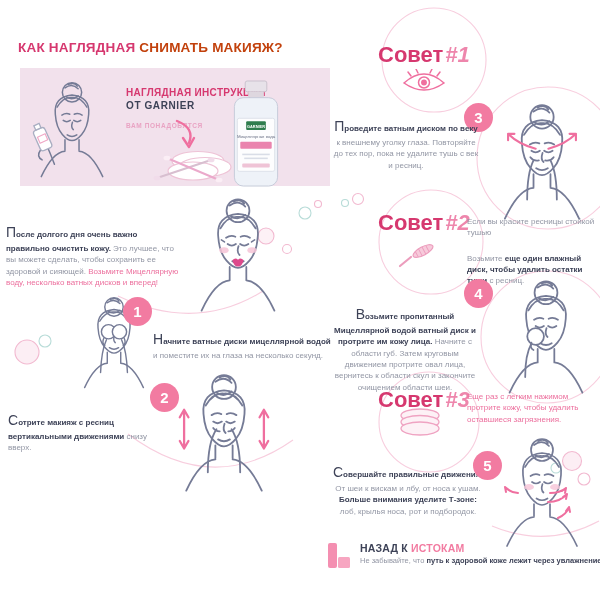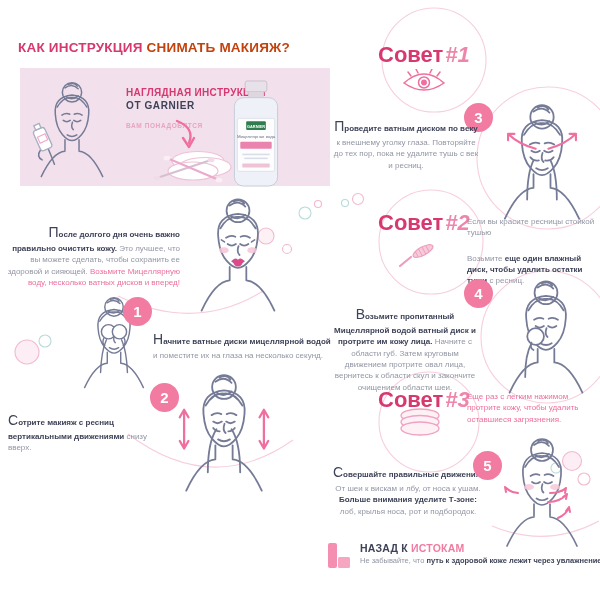--- a/index.html
+++ b/index.html
@@ -11,21 +11,21 @@
   .page-title .rest{color:#c2410c}
   .banner{left:20px;top:68px;width:310px;height:118px;background:#f2e1ec}
   .banner-h1{left:126px;top:87px;font-size:10px;font-weight:bold;color:#d6386f;letter-spacing:.3px}
   .banner-h2{left:126px;top:100px;font-size:10px;font-weight:bold;color:#3d4257;letter-spacing:.6px}
   .banner-note{left:126px;top:122px;font-size:6.5px;color:#e9a3c3;letter-spacing:.6px;font-weight:bold}
   .t{font-size:8px;line-height:1.42;color:#9296a4}
   .t b{color:#3d4257}
   .t .pink{color:#ec6f9d}
   .dropcap::first-letter{font-size:14px;font-weight:normal;color:#3d4257}
   .right{text-align:center}
-  .center{text-align:right}
+  .center{text-align:left}
   .badge{width:29px;height:29px;border-radius:50%;background:#f27ba1;color:#fff;
          font-size:15px;font-weight:bold;display:flex;align-items:center;justify-content:center}
   .tip-h{font-size:22px;font-weight:bold;color:#d6386f;white-space:nowrap}
   .tip-h i{color:#ee86ac;margin-left:2px}
   .footer-h{font-size:10.5px;font-weight:bold;letter-spacing:.2px;white-space:nowrap}
   .footer-h .pink2{color:#f27ba1}
   .footer-sub{font-size:7.5px;color:#9296a4;white-space:nowrap}
   .footer-sub b{color:#3d4257}
   svg{display:block}
 </style>
@@ -69,21 +69,21 @@
     <circle cx="45" cy="341" r="6" stroke="#b8dcd8"></circle>
     <circle cx="345" cy="203" r="3.5" stroke="#b8dcd8"></circle>
     <circle cx="358" cy="199" r="5.5" stroke="#f2b9d0"></circle>
     <circle cx="572" cy="461" r="9.5" stroke="#f2b9d0" fill="rgba(246,200,220,.3)"></circle>
     <circle cx="556" cy="468" r="5" stroke="#b8dcd8"></circle>
     <circle cx="584" cy="479" r="6" stroke="#f2b9d0"></circle>
   </g>
 </svg>
 
 <div class="abs page-title">
-  <span class="hl">КАК ИНСТРУКЦИЯ</span><span class="rest"> СНИМАТЬ МАКИЯЖ?</span>
+  <span class="hl">КАК НАГЛЯДНАЯ</span><span class="rest"> СНИМАТЬ МАКИЯЖ?</span>
 </div>
 
 <div class="abs banner"></div>
 
 <svg class="abs" style="left:28px;top:80px" width="88" height="101" viewBox="0 0 100 115">
   <use href="#girl"></use>
   <g fill="none" stroke="#757b96" stroke-width="1.7" stroke-linecap="round">
     <path d="M30 96 q-6 -16 -10 -24 M14 80 q-5 7 2 11"></path>
   </g>
   <g transform="rotate(-24 16 66)">

